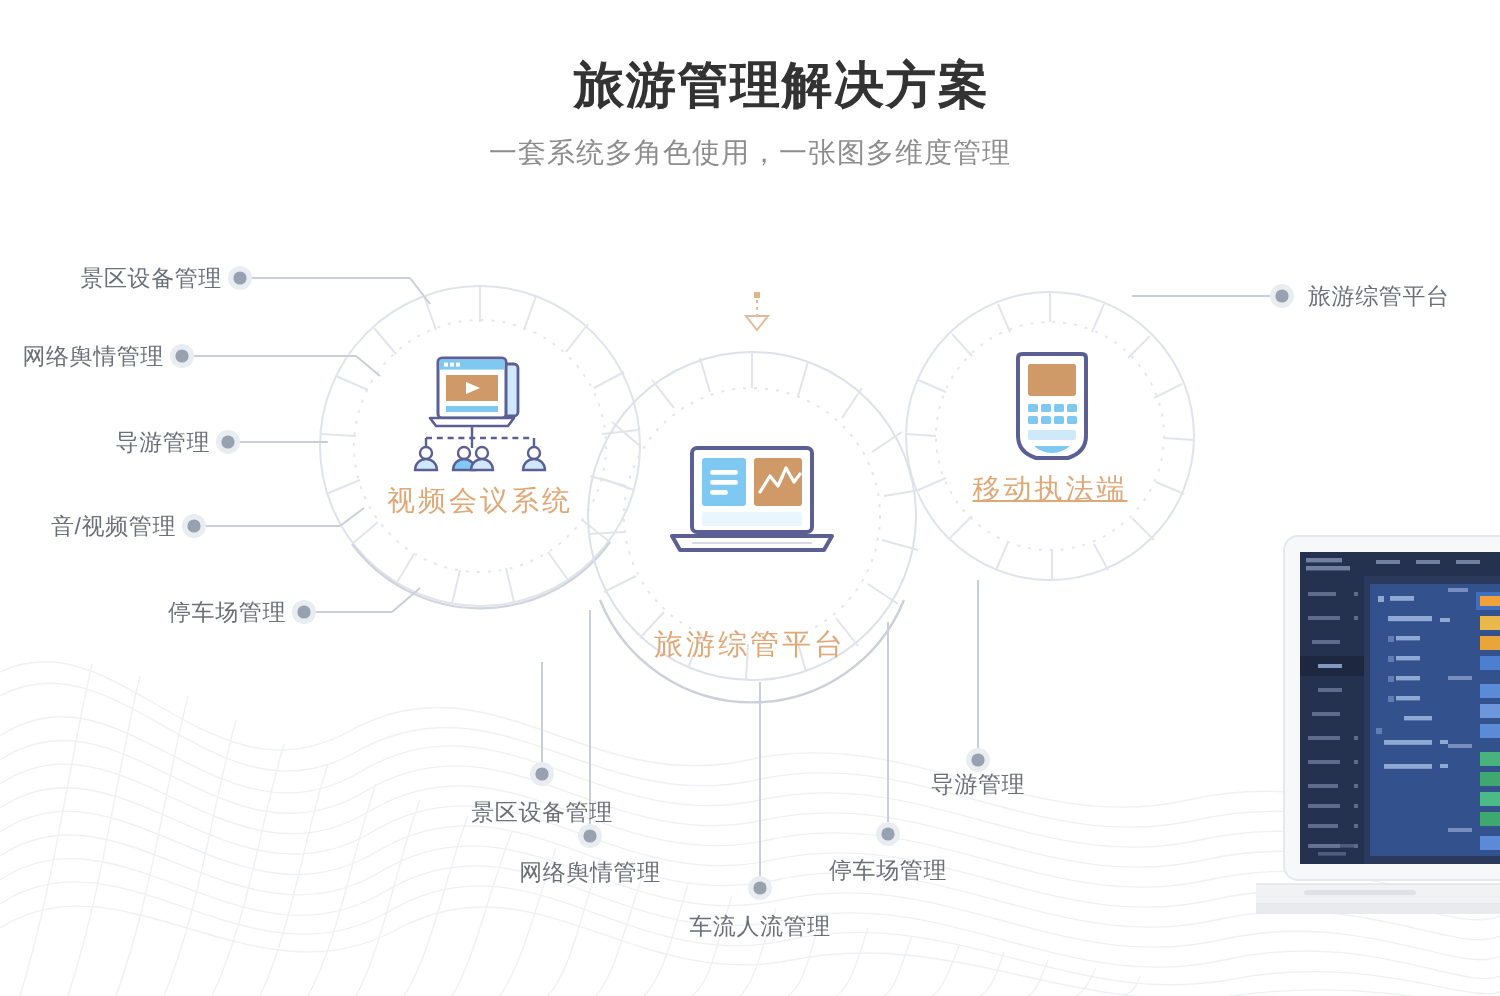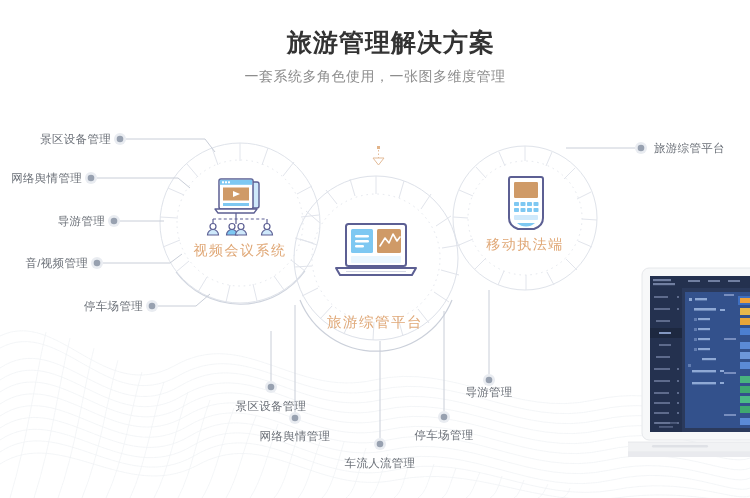--- a/index.html
+++ b/index.html
@@ -49,21 +49,21 @@
   .nlabel.l { text-align:left; }
   .nlabel.c { text-align:center; }
 
   
   .cap {
     position:absolute; z-index:5; text-align:center; white-space:nowrap;
     font-size:14px; color:#e0a877; letter-spacing:1.5px;
   }
   #cap-left   { left:170px; top:242px; width:140px; }
   #cap-center { left:295px; top:285px; width:160px; font-size:14.5px;margin-top:28px; }
-  #cap-right  { left:455px; top:236px; width:140px; }
+  #cap-right  { left:455px; top:236px; width:140px;text-decoration:underline; }
 
   
   .icon { position:absolute; z-index:5; }
   #icon-video  { left:197px; top:178px; width:86px; height:58px; }
   #icon-laptop { left:330px; top:222px; width:92px; height:62px; }
   #icon-mobile { left:504px; top:176px; width:44px; height:56px; }
 
   
   #mock { position:absolute; left:628px; top:252px; width:124px; height:246px; z-index:3; }
 </style>

